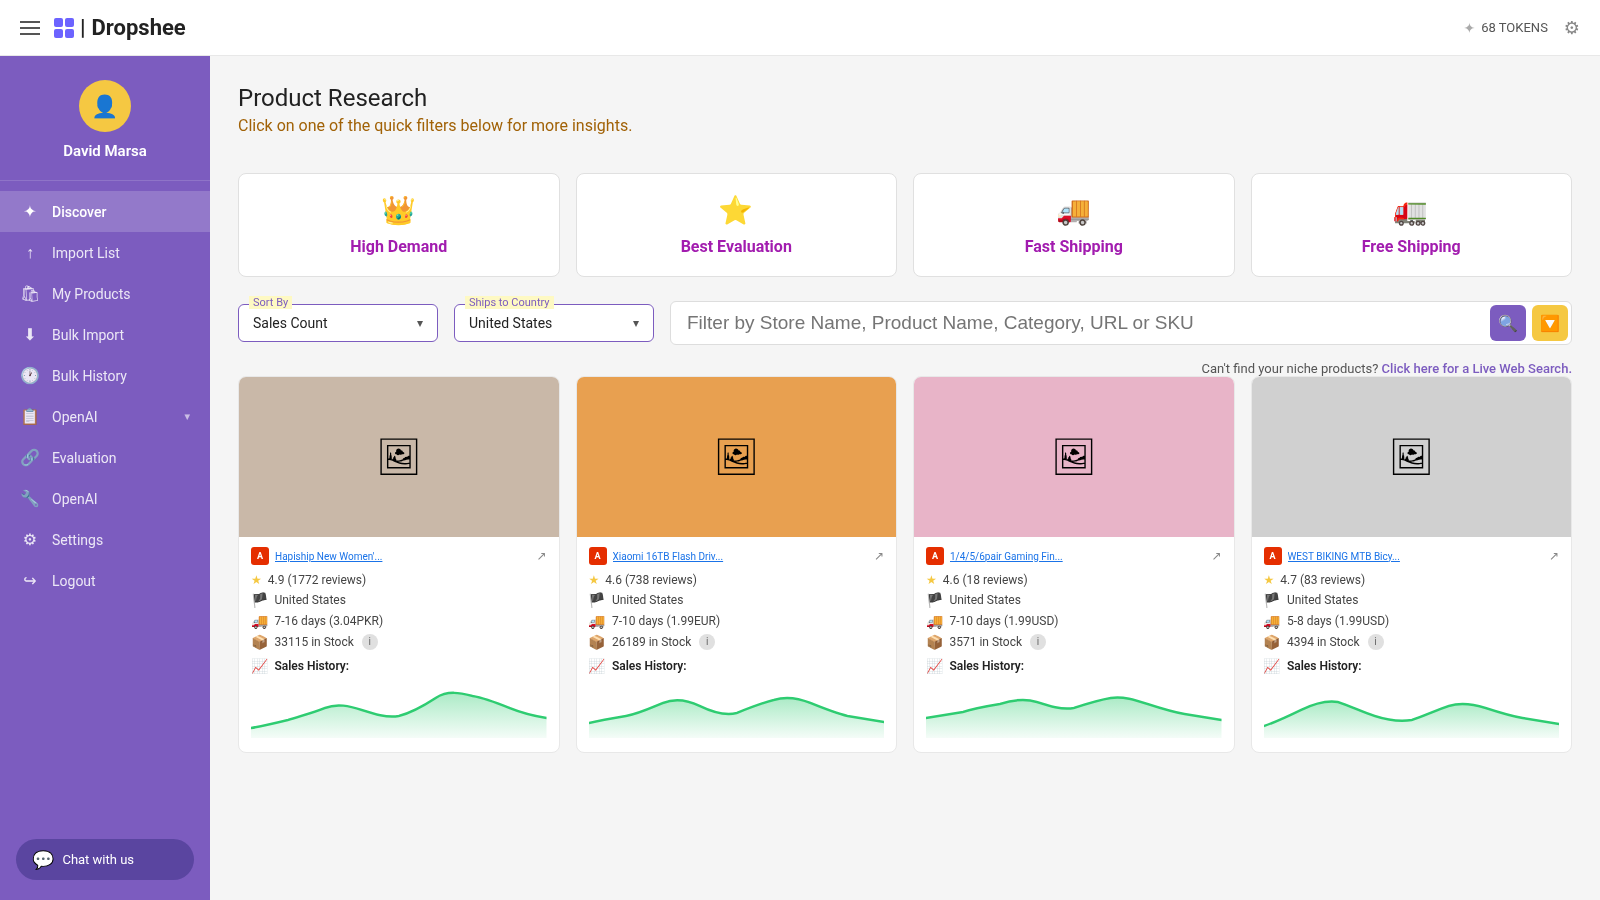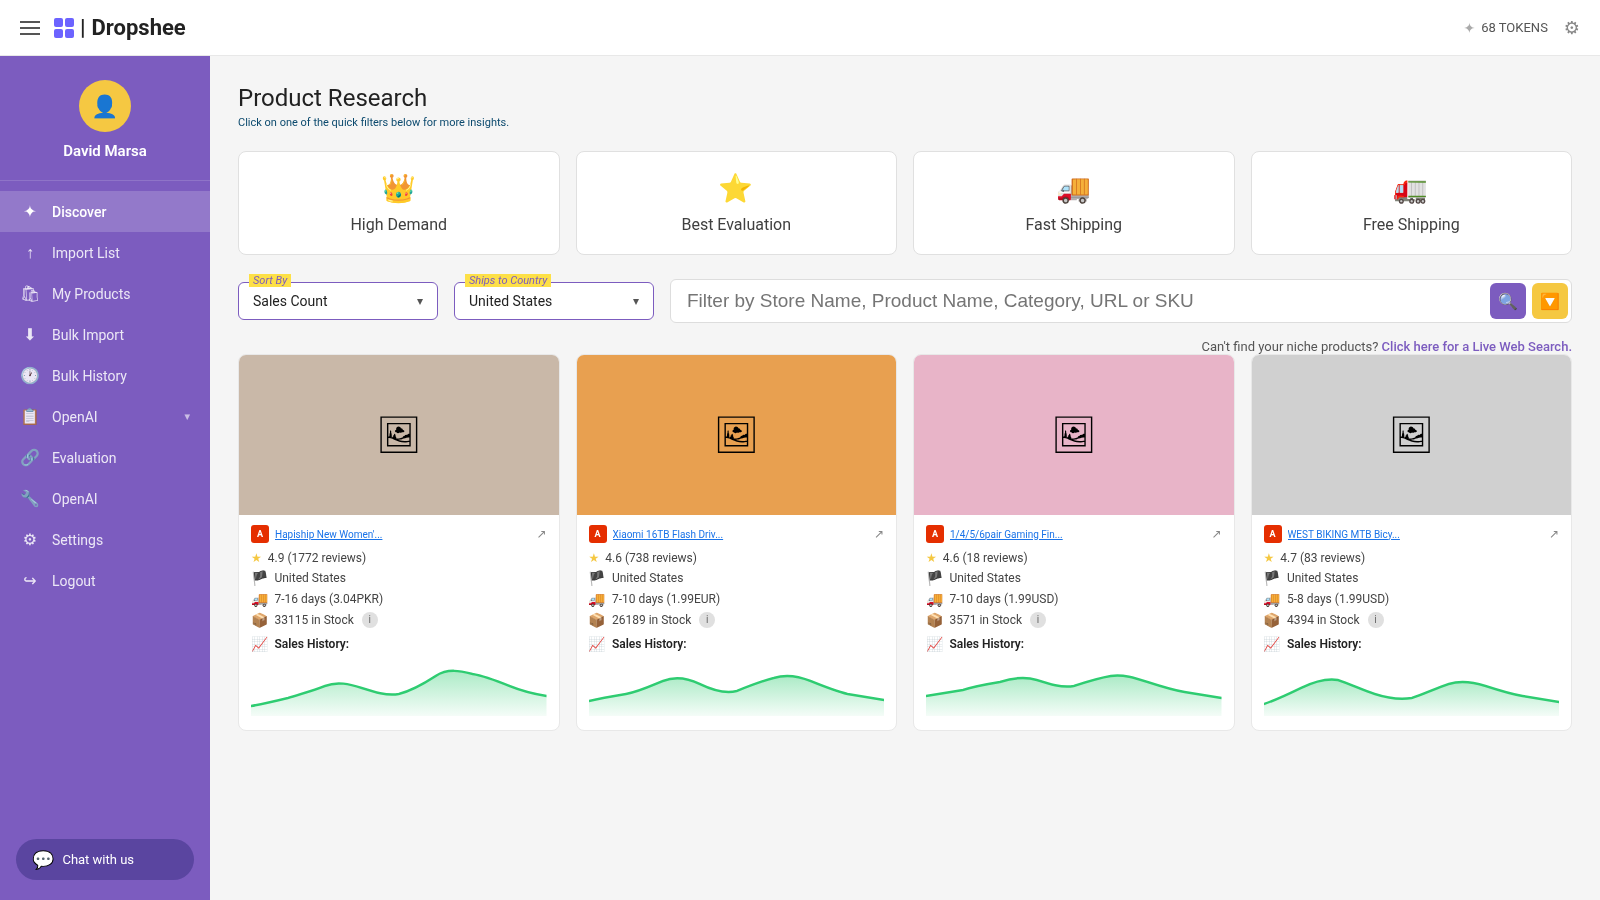--- a/index.html
+++ b/index.html
@@ -77,50 +77,50 @@
       cursor: pointer;
       color: #fff; font-size: 13px;
     }
     .chat-bubble { font-size: 18px; }
 
     
     .main { flex: 1; overflow-y: auto; background: #f5f5f5; }
     .main-inner { padding: 28px 28px 0; }
 
     .page-title { font-size: 24px; font-weight: 400; color: #222; margin-bottom: 4px; }
-    .page-subtitle { font-size: 11px; color: #0c4a6e; margin-bottom: 22px; }
+    .page-subtitle { font-size: 16px; color: #a16207; margin-bottom: 38px; }
 
     
     .filter-cards { display: grid; grid-template-columns: repeat(4, 1fr); gap: 16px; margin-bottom: 24px; }
     .filter-card {
       background: #fff;
       border: 1px solid #e0e0e0;
       border-radius: 8px;
       padding: 20px 16px;
       display: flex; flex-direction: column; align-items: center; gap: 10px;
       cursor: pointer;
       transition: border-color 0.15s, box-shadow 0.15s;
     }
     .filter-card-icon { font-size: 28px; color: #7c5cbf; }
-    .filter-card-label { font-size: 16px; font-weight: 400; color: #404040; }
+    .filter-card-label { font-size: 16px; font-weight: 700; color: #a21caf; }
 
     
     .controls-row { display: flex; align-items: center; gap: 16px; margin-bottom: 16px; }
     .select-wrap {
       position: relative;
       border: 1.5px solid #7c5cbf;
       border-radius: 6px;
       background: #fff;
       padding: 0;
       min-width: 200px;
     }
     .select-label {
       position: absolute; top: -9px; left: 10px;
       font-size: 11px; color: #7c5cbf;
-      background: #fde047; padding: 0 4px; font-style: italic;
+      background: #fef9c3; padding: 0 4px;
     }
     .select-inner {
       display: flex; align-items: center; justify-content: space-between;
       padding: 10px 14px;
       font-size: 14px; color: #222;
       cursor: pointer;
       text-align: center;
     }
     .select-arrow { color: #555; font-size: 12px; }
     .search-bar {

